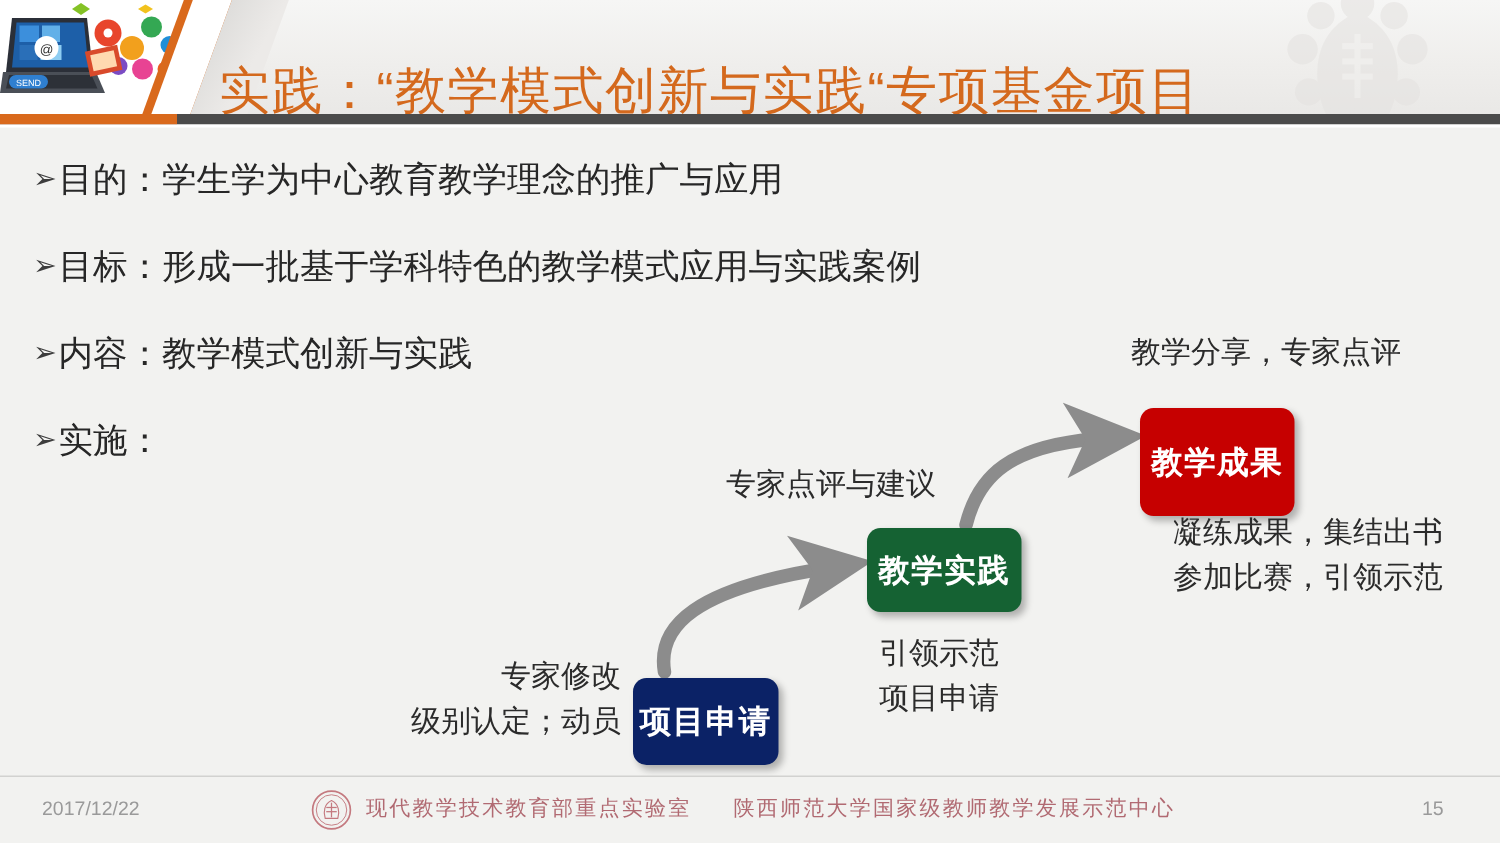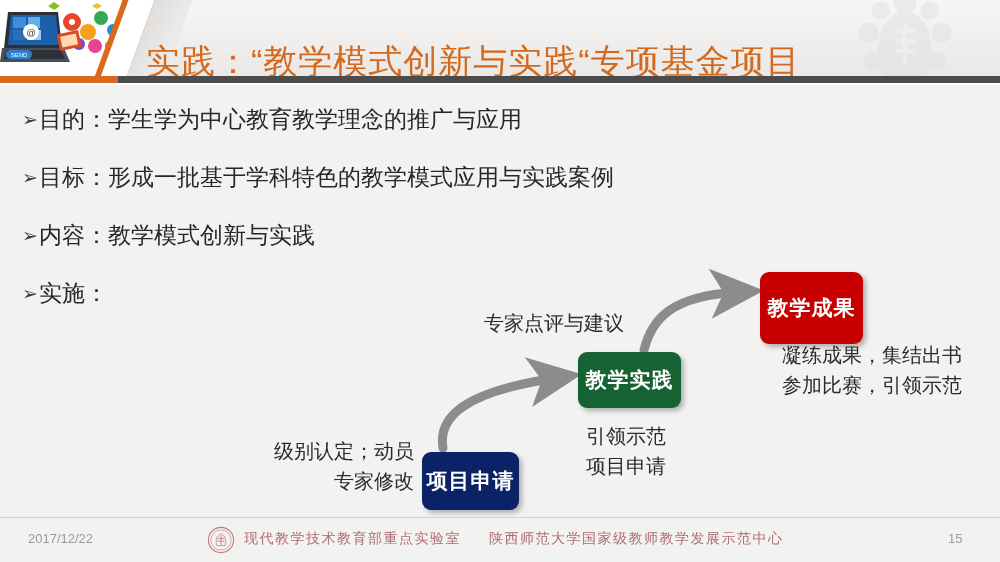--- a/index.html
+++ b/index.html
@@ -265,36 +265,37 @@
       </marker>
     </defs>
     <path d="M443,448 C438,418 462,392 556,378" stroke="#8c8c8c" stroke-width="9" fill="none" stroke-linecap="round" marker-end="url(#ah)"></path>
     <path d="M644,350 C652,318 672,296 738,292" stroke="#8c8c8c" stroke-width="9" fill="none" stroke-linecap="round" marker-end="url(#ah)"></path>
   </svg>
 
   <div class="nodebox" id="node-apply">项目申请</div>
   <div class="nodebox" id="node-practice">教学实践</div>
   <div class="nodebox" id="node-result">教学成果</div>
 
+  <div class="ctext" id="t-share">教学分享，专家点评</div>
 
   <div class="ctext" id="t-expert">专家点评与建议</div>
 
   <div class="ctext" id="t-outcome">
     <div>凝练成果，集结出书</div>
     <div>参加比赛，引领示范</div>
   </div>
 
   <div class="ctext" id="t-salon">
     <div>引领示范</div>
     <div>项目申请</div>
   </div>
 
   <div class="ctext" id="t-revise">
+    <div>专家修改</div>
     <div>级别认定；动员</div>
-    <div>专家修改</div>
   </div>
 
   <div id="footline"></div>
   <div id="footer">
     <div id="fdate">2017/12/22</div>
 
     <svg id="fseal" viewBox="0 0 40 40">
       <circle cx="20" cy="20" r="18" fill="none" stroke="#c4797f" stroke-width="1.6"></circle>
       <circle cx="20" cy="20" r="14.5" fill="none" stroke="#c4797f" stroke-width="0.9"></circle>
       <path d="M20 11 C13 14 12 22 14 28 L26 28 C28 22 27 14 20 11 Z" fill="none" stroke="#c4797f" stroke-width="1.1"></path>

